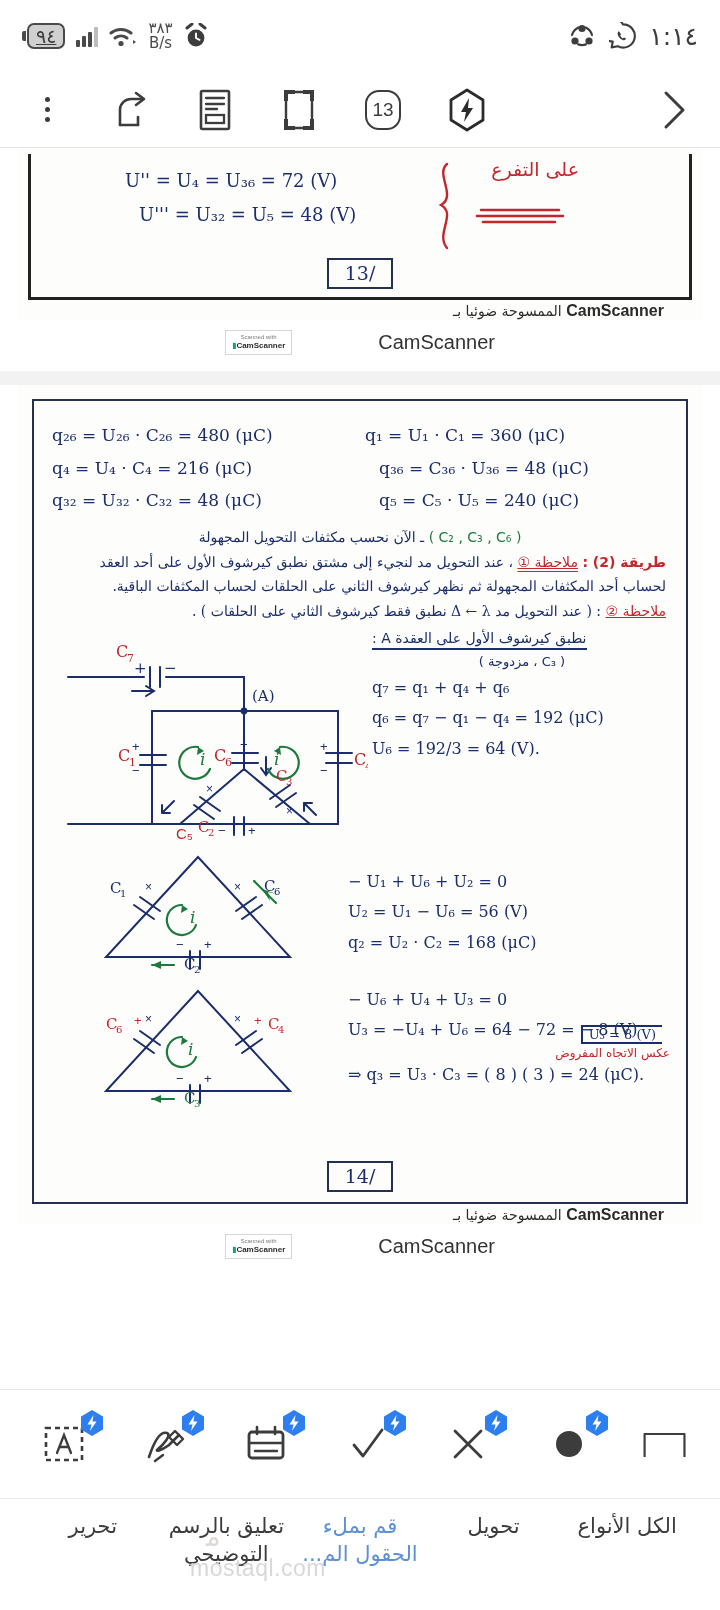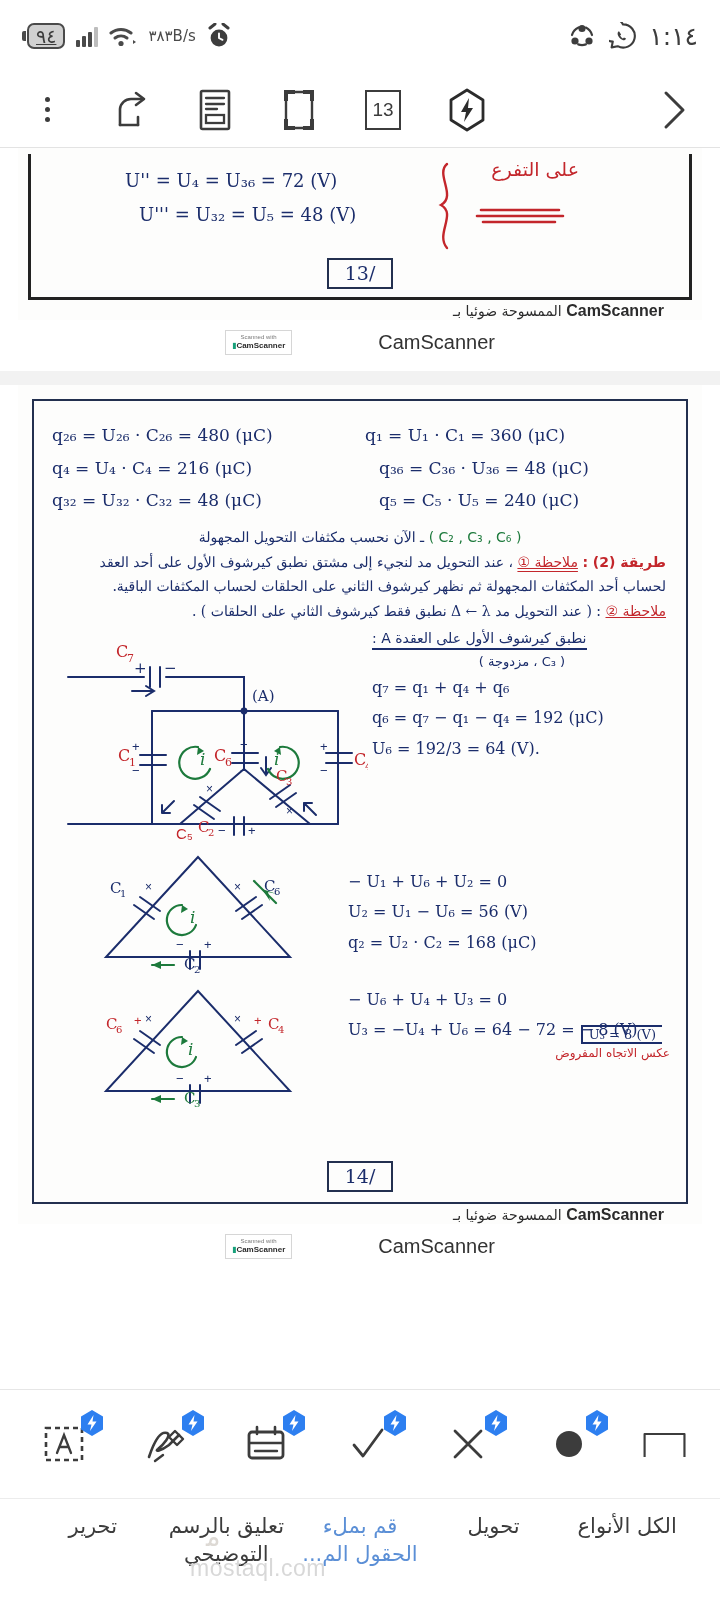--- a/index.html
+++ b/index.html
@@ -37,21 +37,21 @@
     text-decoration: underline;
   }
   .signal { display: flex; align-items: flex-end; gap: 2px; height: 22px; }
   .signal i { display:block; width: 4px; background: #4a4a4a; border-radius: 1px; }
   .signal i:nth-child(1){ height: 7px; }
   .signal i:nth-child(2){ height: 11px; }
   .signal i:nth-child(3){ height: 15px; }
   .signal i:nth-child(4){ height: 20px; background:#bdbdbd; }
 
   .netspeed {
-    display:flex; flex-direction: row; align-items:center;
+    display:flex; flex-direction: column; align-items:center;
     font-size: 15px; color:#4a4a4a; line-height: 15px;
     font-family: "DejaVu Sans", sans-serif;
   }
   .netspeed .unit { font-size: 15px; }
 
   .clock {
     font-size: 25px; color: #3d3d3d; letter-spacing: 0.5px;
     font-family: "DejaVu Sans", sans-serif;
   }
 
@@ -65,21 +65,21 @@
   }
   .tt-left { display:flex; align-items:center; gap: 42px; flex: 1; }
   .tt-btn {
     width: 42px; height: 42px;
     display:flex; align-items:center; justify-content:center;
     cursor: pointer;
   }
   .dots { display:flex; flex-direction:column; gap:5px; align-items:center; }
   .dots span { width:5px; height:5px; border-radius:50%; background:#3c3c3c; display:block; }
   .page-badge {
-    border: 2.5px solid #3c3c3c; border-radius: 0;
+    border: 2.5px solid #3c3c3c; border-radius: 14px;
     min-width: 34px; height: 40px;
     display:flex; align-items:center; justify-content:center;
     font-size: 19px; color:#3c3c3c; padding: 0 5px;
   }
 
   
   .doc-area {
     position: absolute; top: 148px; bottom: 222px; left:0; right:0;
     background: #ffffff; overflow: hidden;
   }
@@ -517,20 +517,23 @@
               <text x="128" y="104" font-size="13" fill="#1b2d6b">−</text>
               <text x="156" y="104" font-size="13" fill="#1b2d6b">+</text>
               <text x="140" y="76" font-size="17" fill="#1d7a3c" font-style="italic" font-family="DejaVu Serif, serif">i</text>
             </svg>
           </div>
 
           <div style="flex:1; padding-top:6px; position:relative;">
             <div class="hw eq" style="font-size:16px;">− U₆ + U₄ + U₃ = 0</div>
             <div class="hw eq" style="font-size:16px;">U₃ = −U₄ + U₆ = 64 − 72 = − 8 (V)</div>
             <div class="hw-red ar" style="font-size:12px; text-align:right; padding-right:2px;">عكس الاتجاه المفروض</div>
+            <div style="display:flex; align-items:center; gap:4px;">
+              <span class="hw eq" style="font-size:16px;">⇒ q₃ = U₃ · C₃ = ( 8 ) ( 3 ) = 24 (μC).</span>
+            </div>
             <div class="hw" style="position:absolute; right:10px; top:46px; border-left:2px solid #1b2d6b; border-top:2px solid #1b2d6b; border-bottom:2px solid #1b2d6b; padding:0 6px; font-size:13px;">U₃ = 8 (V)</div>
           </div>
         </div>
 
 
         <div style="text-align:center; margin-top:50px; padding-bottom:4px;">
           <span class="hw pagemark">14/</span>
         </div>
       </div>
 

